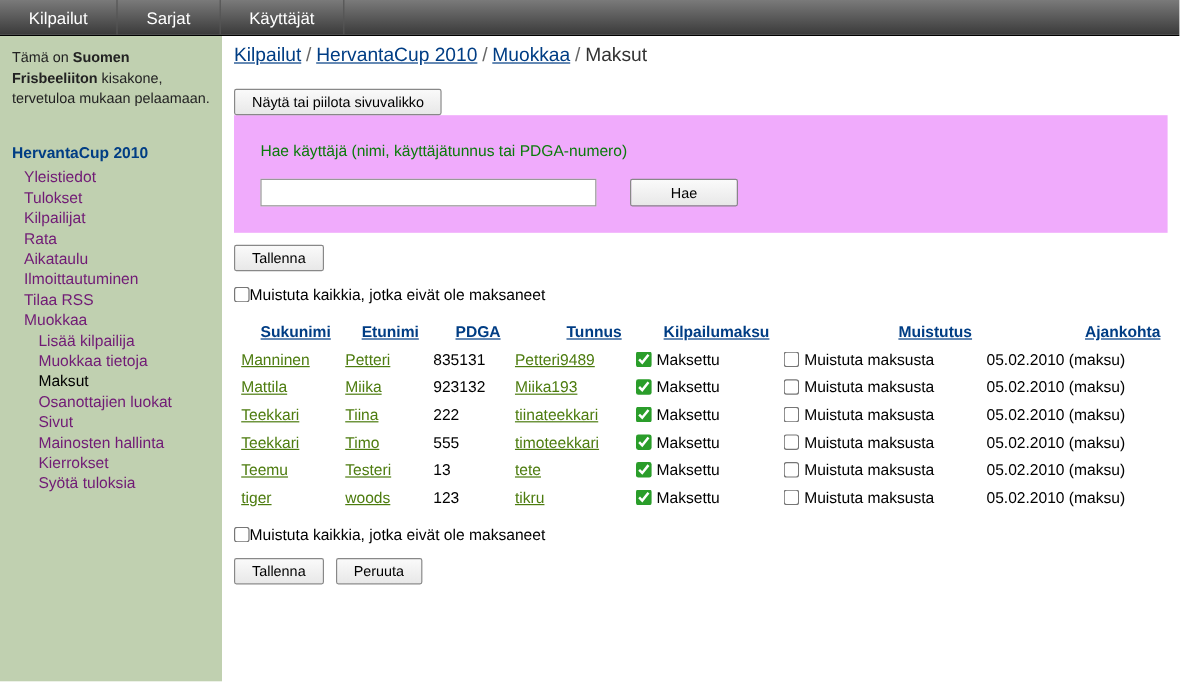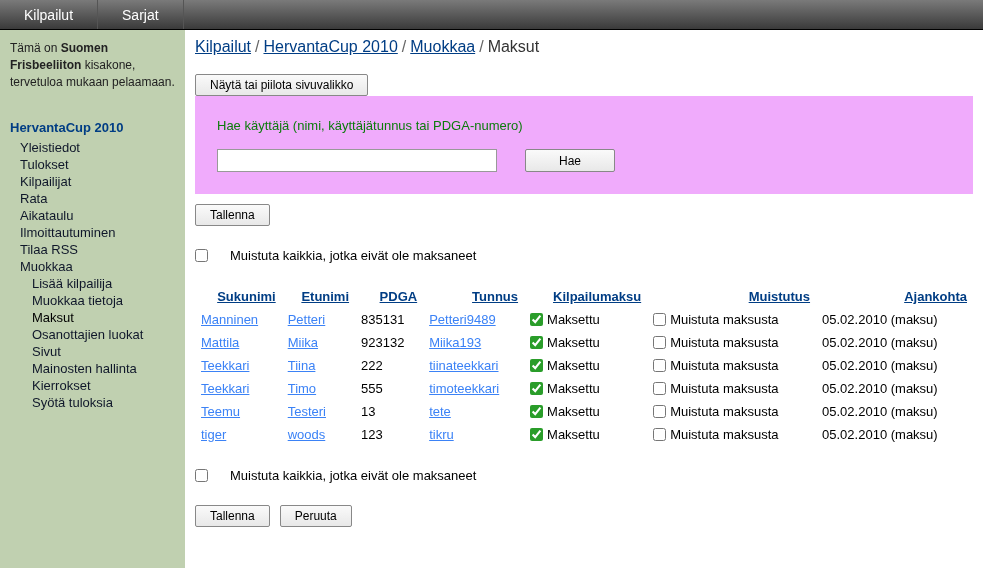--- a/index.html
+++ b/index.html
@@ -3,49 +3,50 @@
 <meta charset="utf-8">
 <style>
 * { box-sizing: border-box; margin: 0; padding: 0; }
 body { font-family: Arial, sans-serif; font-size: 13px; background: #fff; width: 983px; }
 .topnav { background: linear-gradient(#7a7a7a, #3a3a3a); height: 30px; display: flex; border-bottom: 1px solid #000; }
 .topnav-item { color: #fff; padding: 7px 24px; border-right: 1px solid #555; font-size: 14px; cursor: pointer; }
 .page { display: flex; }
 .sidebar { width: 185px; background: #c0d0b0; padding: 10px; min-height: 538px; }
 .intro { font-size: 12px; color: #222; margin-bottom: 30px; line-height: 1.4; }
 .nav-root { color: #003d84; font-size: 13px; font-weight: bold; margin-bottom: 4px; }
-.nav-item { color: #0f172a; font-size: 13px; padding: 1px 0 1px 10px; cursor: pointer; }
+.nav-item { color: #701a75; font-size: 13px; padding: 1px 0 1px 10px; cursor: pointer; }
 .nav-item.active { color: #000; }
 .nav-sub { padding-left: 22px; }
 .main { flex: 1; padding: 8px 10px 10px 10px; }
 .breadcrumb { font-size: 16px; margin-bottom: 18px; }
 .breadcrumb a { color: #003d84; text-decoration: underline; cursor: pointer; }
 .breadcrumb .sep { color: #666; padding: 0 4px; }
 .breadcrumb .current { color: #333; }
 .btn { background: linear-gradient(#fafafa,#e8e8e8); border: 1px solid #888; border-radius: 2px; padding: 3px 14px; font-size: 12px; cursor: pointer; }
 .searchbox { background: #f0abfc; padding: 22px; margin: 0 0; }
 .searchbox-label { color: #0b7b0b; font-size: 13px; margin-bottom: 16px; display: block; }
 .searchbox-row { display: flex; gap: 28px; }
 .searchbox input[type=text] { width: 280px; padding: 3px; border: 1px solid #999; font-size: 13px; }
 .savebtn-row { margin: 10px 0; }
-.remind-row { display: flex; align-items: center; gap: 22px; margin: 22px 0; font-size: 13px; }
+.remind-row { display: flex; align-items: center; gap: 0; margin: 12px 0; font-size: 13px; }
 table { border-collapse: collapse; width: 100%; margin-top: 4px; }
 th { text-align: right; padding: 4px 6px; font-weight: bold; color: #003d84; text-decoration: underline; cursor: pointer; font-size: 13px; }
 td { padding: 4px 6px; font-size: 13px; }
-td a { color: #3b82f6; text-decoration: underline; cursor: pointer; }
+td a { color: #4d7c0f; text-decoration: underline; cursor: pointer; }
 .cbcell { display: flex; align-items: center; gap: 4px; }
 .cbcell input { accent-color: #2a9d2a; }
 .bottom-btns { display: flex; gap: 10px; margin-top: 10px; }
 </style>
 </head>
 <body>
 
 <div class="topnav" id="topnav">
     <div class="topnav-item">Kilpailut</div>
     <div class="topnav-item">Sarjat</div>
+    <div class="topnav-item">Käyttäjät</div>
   </div>
 
 <div class="page">
   <div class="sidebar">
     <div class="intro">
       <span>Tämä on </span><b>Suomen Frisbeeliiton</b><span> kisakone, tervetuloa mukaan pelaamaan.</span>
     </div>
     <div class="nav-root">HervantaCup 2010</div>
     <div id="nav-items">
         <div class="nav-item">Yleistiedot</div>

